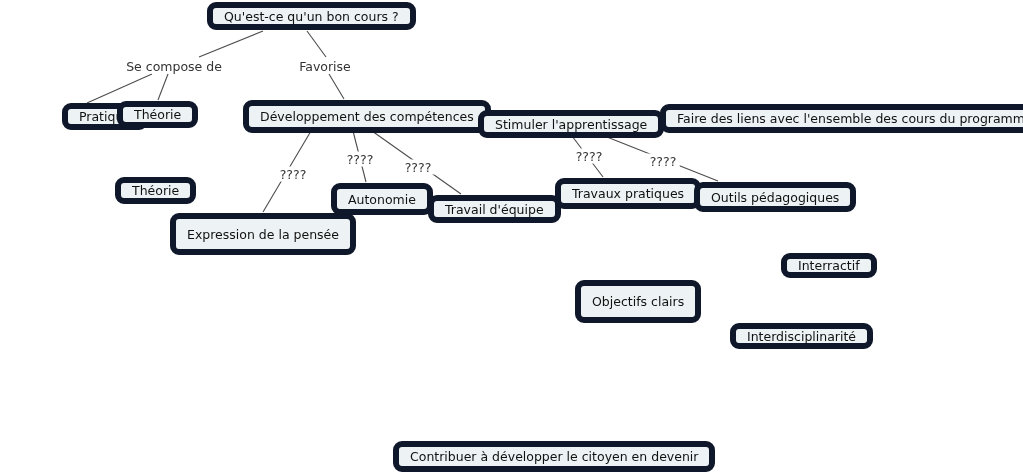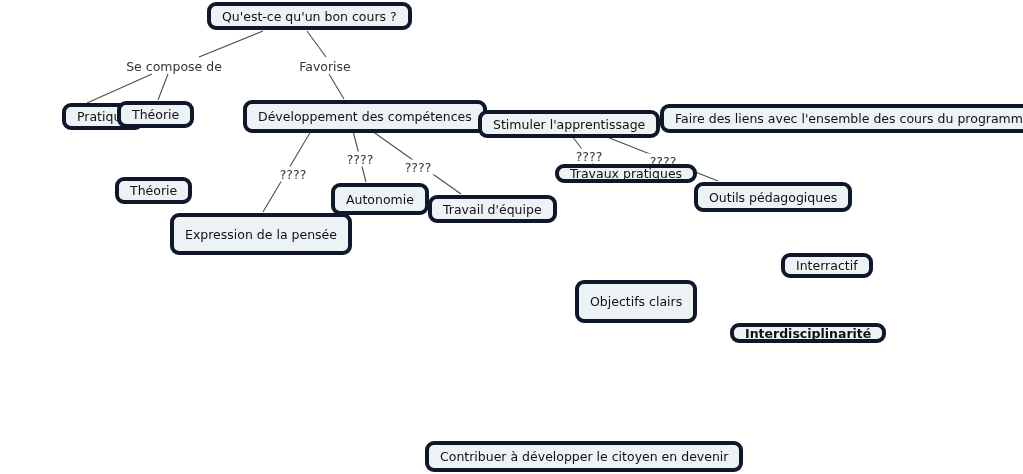--- a/index.html
+++ b/index.html
@@ -22,21 +22,21 @@
   }
   .node {
     position: absolute;
     display: inline-flex;
     align-items: center;
     justify-content: center;
     box-sizing: border-box;
     height: 28px;
     padding: 0 11px;
     background: #edf3f5;
-    border: 4px solid #0f172a;
+    border: 6px solid #0f172a;
     border-radius: 9px;
     font-size: 12.5px;
     color: #111111;
     white-space: nowrap;
     cursor: default;
   }
   .link-label {
     position: absolute;
     transform: translate(-50%, -50%);
     background: #ffffff;
@@ -76,20 +76,20 @@
   <div class="node" style="left:207px; top:2px;">Qu'est-ce qu'un bon cours ?</div>
   <div class="node" style="left:20px; top:103px; height:27px;margin-left:42px;">Pratique</div>
   <div class="node" style="left:117px; top:101px; height:27px;">Théorie</div>
   <div class="node" style="left:243px; top:100px; height:33px;">Développement des compétences</div>
   <div class="node" style="left:478px; top:110px;">Stimuler l'apprentissage</div>
   <div class="node" style="left:660px; top:104px; height:29px;">Faire des liens avec l'ensemble des cours du programme</div>
   <div class="node" style="left:115px; top:177px; height:27px;">Théorie</div>
   <div class="node" style="left:170px; top:213px; height:42px;">Expression de la pensée</div>
   <div class="node" style="left:331px; top:183px; height:32px;">Autonomie</div>
   <div class="node" style="left:428px; top:195px;">Travail d'équipe</div>
-  <div class="node" style="left:555px; top:164px; height:19px;">Travaux pratiques</div>
+  <div class="node" style="left:555px; top:178px; height:31px;">Travaux pratiques</div>
   <div class="node" style="left:694px; top:182px; height:30px;">Outils pédagogiques</div>
   <div class="node" style="left:781px; top:253px; height:25px;">Interractif</div>
   <div class="node" style="left:575px; top:280px; height:43px;">Objectifs clairs</div>
-  <div class="node" style="left:730px; top:323px; height:20px;font-weight:bold;">Interdisciplinarité</div>
-  <div class="node" style="left:393px; top:441px; height:31px;margin-left:32px;">Contribuer à développer le citoyen en devenir</div>
+  <div class="node" style="left:730px; top:323px; height:26px;">Interdisciplinarité</div>
+  <div class="node" style="left:393px; top:441px; height:31px;">Contribuer à développer le citoyen en devenir</div>
 
 </div>
 
 </body></html>

